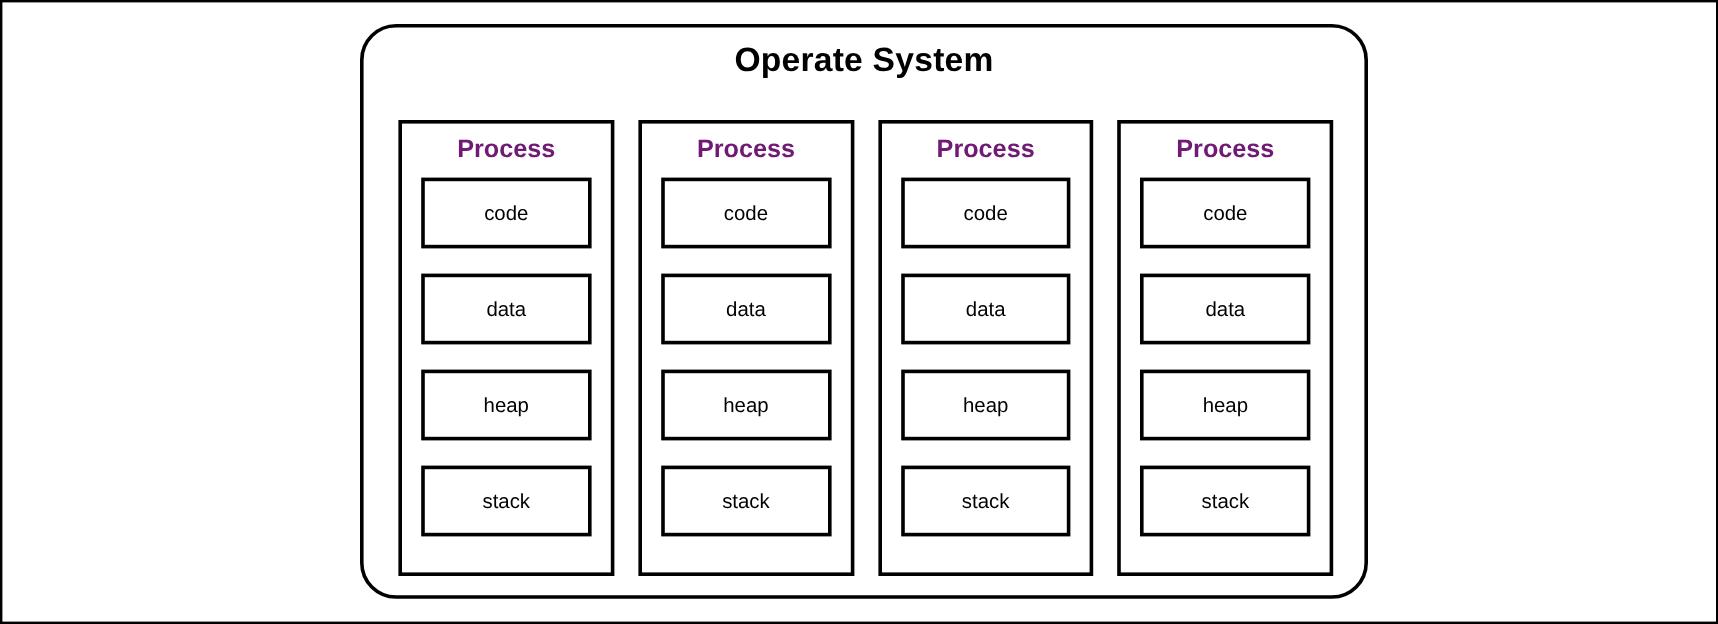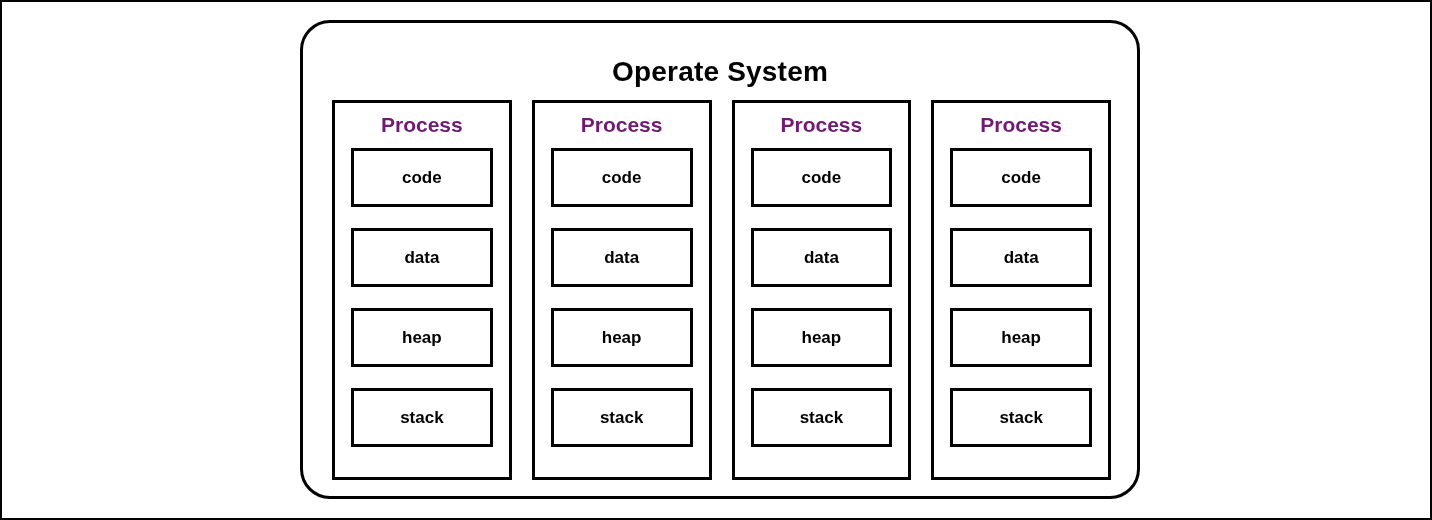--- a/index.html
+++ b/index.html
@@ -33,21 +33,21 @@
     height: 479px;
     box-sizing: border-box;
     border: 3px solid #000000;
     border-radius: 30px;
     background: #ffffff;
   }
 
   .os-title {
     position: absolute;
     left: 0;
-    top: 32px;
+    top: 10px;
     width: 100%;
     text-align: center;
     font-size: 28px;
     font-weight: bold;
     letter-spacing: 0.2px;
     line-height: 34px;
     color: #000000;
     user-select: none;
   }
 
@@ -101,21 +101,21 @@
     height: 59px;
     border: 3px solid #000000;
     background: #ffffff;
     display: flex;
     align-items: center;
     justify-content: center;
   }
 
   .segment-label {
     font-size: 17px;
-    font-weight: bold;
+    font-weight: normal;
     line-height: 20px;
     color: #000000;
     text-align: center;
     user-select: none;
   }
 </style>
 </head>
 <body>
 
 <div class="canvas">

